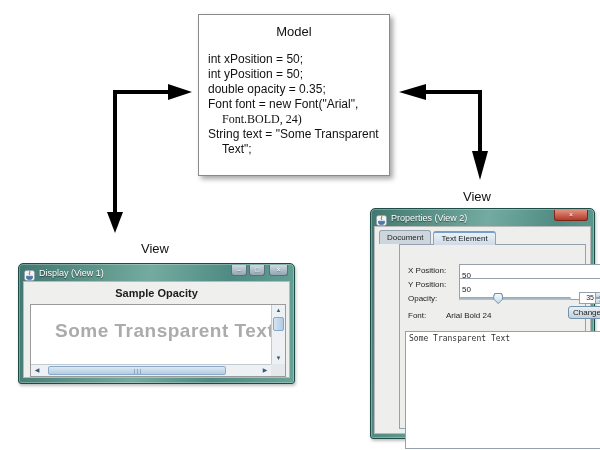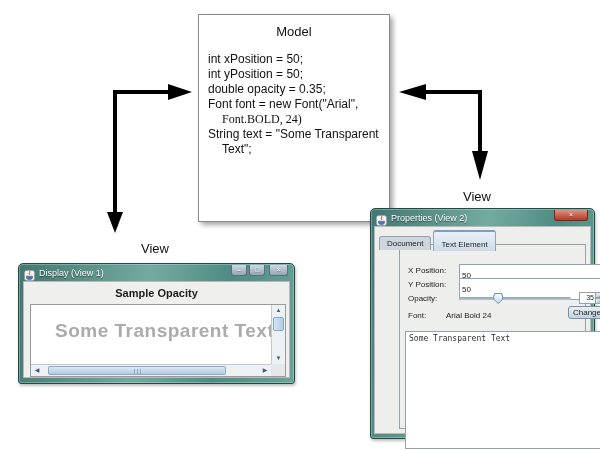--- a/index.html
+++ b/index.html
@@ -2,21 +2,21 @@
 <html><head>
 <meta charset="utf-8">
 <style>
   * { margin:0; padding:0; box-sizing:border-box; }
   body { width:600px; height:450px; background:#fff; font-family:"Liberation Sans", sans-serif; position:relative; overflow:hidden; }
 
   .canvas { position:absolute; inset:0; width:600px; height:450px; background:#fff; }
   .arrows { position:absolute; inset:0; z-index:1; pointer-events:none; }
 
   
-  .model-box { position:absolute; left:198px; top:14px; width:192px; height:208px;
+  .model-box { position:absolute; left:198px; top:14px; width:192px; height:162px;
     background:#fff; border:1px solid #8a8a8a; box-shadow:3px 3px 5px rgba(0,0,0,0.35); z-index:2; }
   .model-title { text-align:center; font-size:13px; color:#111; margin-top:9px; }
   .model-code { margin:13px 0 0 9px; font-size:12px; line-height:15px; color:#111; }
 
   .view-label { position:absolute; font-size:13px; color:#111; z-index:2; }
   .view-label-left { left:141px; top:241px; }
   .view-label-right { left:463px; top:189px; }
 
   
   .win { position:absolute; z-index:3; border:1px solid #1d4b45; border-radius:5px 5px 3px 3px;
@@ -50,21 +50,21 @@
     background:repeating-linear-gradient(90deg,#8aaac9 0 1px,transparent 1px 3px); }
   .hspacer { flex:1; }
   .corner { position:absolute; right:0; bottom:0; width:14px; height:12px; background:#e4e8eb; }
 
   
   .props-win { left:370px; top:208px; width:225px; height:231px; }
   .props-content { position:absolute; left:3px; right:3px; top:17px; bottom:4px; background:#eeeeec; border:1px solid #b9b9b9; }
   .tabs { position:absolute; left:4px; top:3px; display:flex; gap:2px; z-index:2;align-items:flex-end; }
   .tab { padding:2px 7px 2px 7px; font-size:8px; color:#222; background:#cdd6dd; border:1px solid #93a2ae;
     border-bottom:none; border-radius:3px 3px 0 0; }
-  .tab.selected { background:linear-gradient(#e9f1f8,#cddbe7); border-top:2px solid #76a0c6; margin-bottom:-1px; padding-top:8px; }
+  .tab.selected { background:linear-gradient(#e9f1f8,#cddbe7); border-top:2px solid #76a0c6; margin-bottom:-1px; padding-top:1px; }
   .tab-panel { position:absolute; left:4px; right:4px; top:17px; bottom:4px; border:1px solid #93a2ae;margin-left:20px; }
   .frow-label { position:absolute; left:8px; font-size:8px; color:#222; white-space:nowrap; }
   .ffield { position:absolute; left:59px; width:146px; height:11px; border:1px solid #93a2ae; background:#fff;
     font-size:8px; color:#222; font-family:"Liberation Sans",sans-serif; padding:10px 2px; }
   .slider-track { position:absolute; left:59px; top:52px; width:112px; height:3px; border-radius:2px;
     background:linear-gradient(#92a6b6,#b8c6d2); }
   .slider-thumb { position:absolute; top:-4px; width:10px; height:11px;
     clip-path:polygon(15% 0,85% 0,100% 25%,100% 55%,50% 100%,0 55%,0 25%); background:#6f92ad; }
   .slider-thumb::after { content:""; position:absolute; inset:1px;
     clip-path:polygon(15% 0,85% 0,100% 25%,100% 55%,50% 100%,0 55%,0 25%); background:linear-gradient(#f6fafc,#c9daea); }

